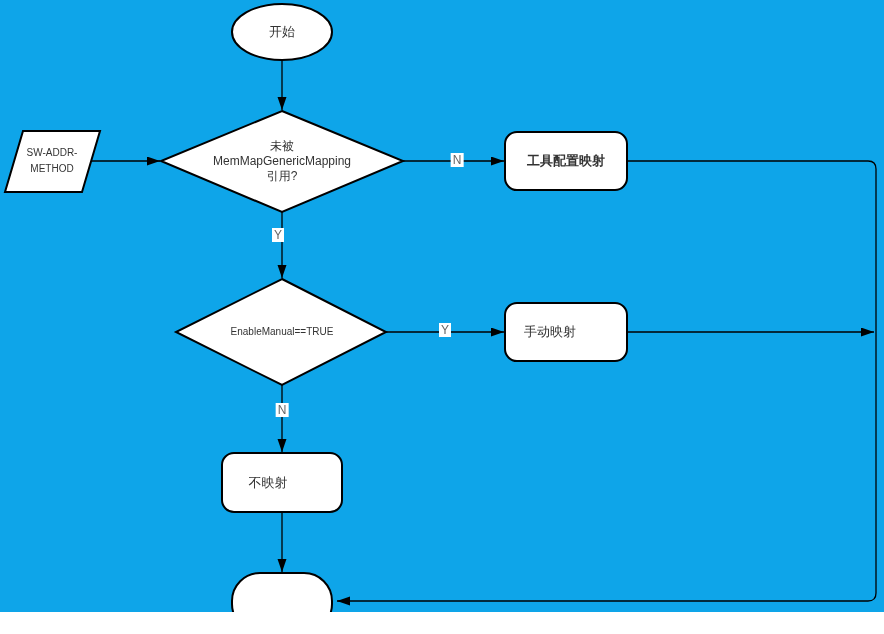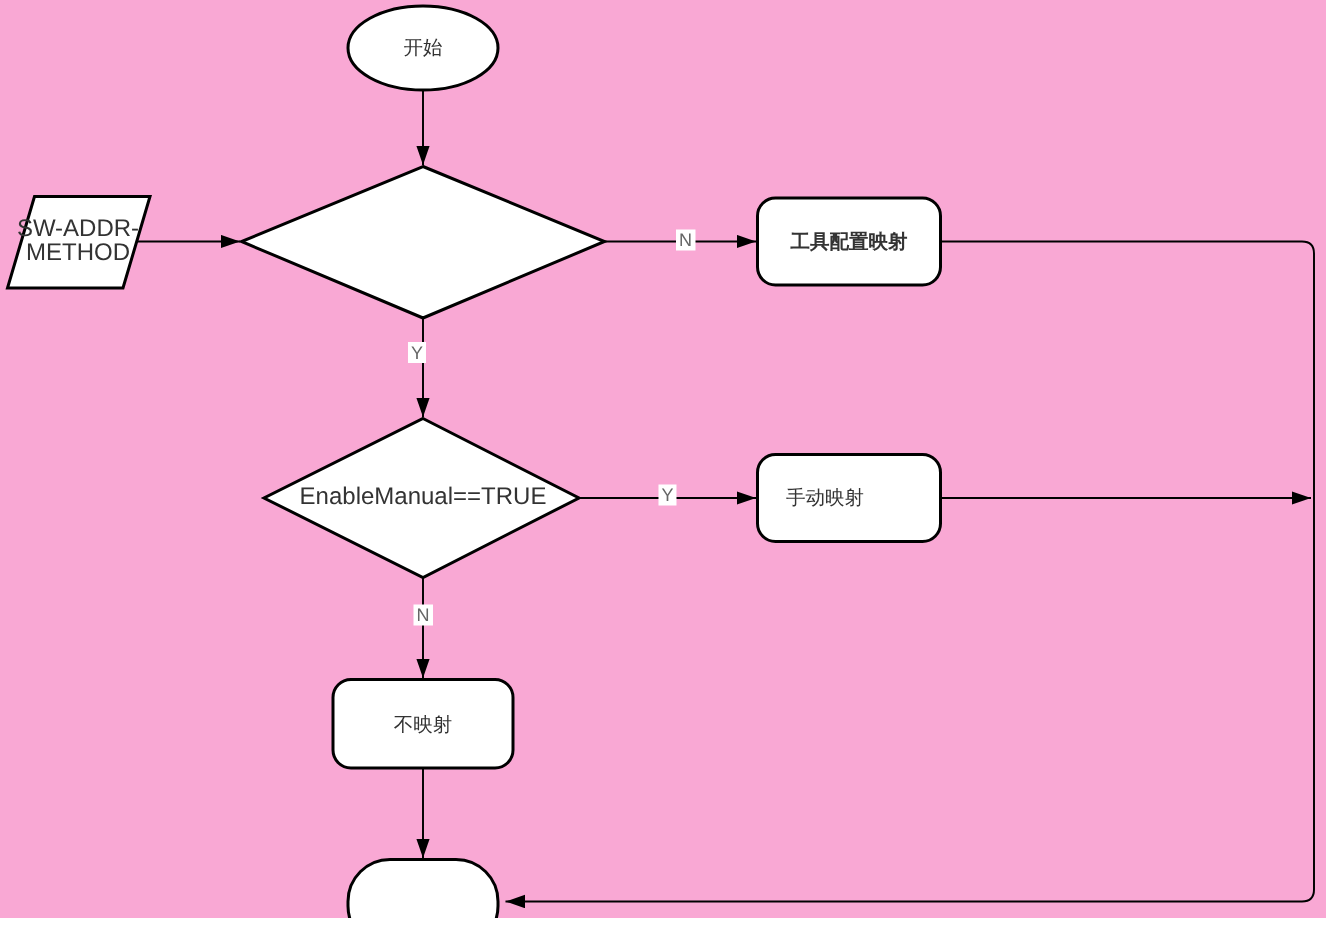--- a/index.html
+++ b/index.html
@@ -5,21 +5,21 @@
   html, body {
     margin: 0;
     padding: 0;
     background: #ffffff;
     font-family: "Liberation Sans", "DejaVu Sans", sans-serif;
   }
   .canvas {
     position: relative;
     width: 884px;
     height: 612px;
-    background: #f9a8d4;
+    background: #0ea5e9;
     overflow: hidden;
   }
   .canvas svg {
     position: absolute;
     left: 0;
     top: 0;
   }
   .shape {
     fill: #ffffff;
     stroke: #000000;
@@ -33,21 +33,21 @@
   .node-label {
     position: absolute;
     transform: translate(-50%, -50%);
     color: #333333;
     font-size: 13px;
     line-height: 16px;
     text-align: center;
     white-space: nowrap;
     z-index: 2;
   }
-  .node-label.latin { font-size: 16px; }
+  .node-label.latin { font-size: 10px; }
   .edge-label {
     position: absolute;
     transform: translate(-50%, -50%);
     color: #666666;
     background: #ffffff;
     font-size: 12px;
     line-height: 14px;
     padding: 0 2px;
     text-align: center;
     white-space: nowrap;
@@ -86,28 +86,33 @@
     <rect class="shape" x="232" y="573" width="100" height="59" rx="28" ry="28"></rect>
   </svg>
 
   <div class="node-label" style="left:282px; top:32px;">开始</div>
 
   <div class="node-label latin" style="left:52px; top:161px;">
     <div>SW-ADDR-</div>
     <div>METHOD</div>
   </div>
 
+  <div class="node-label" style="left:282px; top:161px; font-size:12px; line-height:15px;">
+    <div>未被</div>
+    <div>MemMapGenericMapping</div>
+    <div>引用?</div>
+  </div>
 
   <div class="node-label" style="left:566px; top:161px;font-weight:bold;">工具配置映射</div>
 
   <div class="node-label latin" style="left:282px; top:332px;text-align:right;">EnableManual==TRUE</div>
 
   <div class="node-label" style="left:550px; top:332px;">手动映射</div>
 
-  <div class="node-label" style="left:282px; top:483px;">不映射</div>
+  <div class="node-label" style="left:268px; top:483px;">不映射</div>
 
   <div class="node-label" style="left:282px; top:622px;">结束</div>
 
   <div class="edge-label" style="left:457px; top:160px;">N</div>
   <div class="edge-label" style="left:278px; top:235px;">Y</div>
   <div class="edge-label" style="left:445px; top:330px;">Y</div>
   <div class="edge-label" style="left:282px; top:410px;">N</div>
 
 </div>
 

